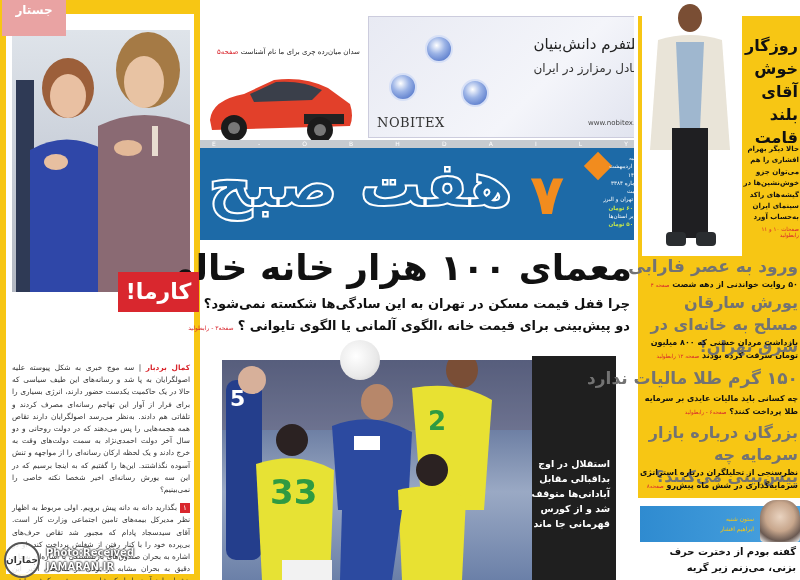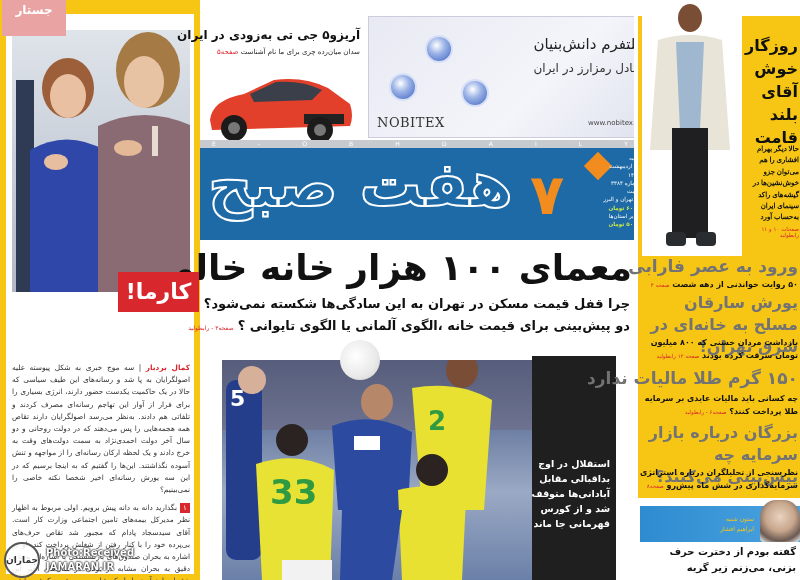--- a/index.html
+++ b/index.html
@@ -58,21 +58,21 @@
   .sports-body { right: 6px; top: 100px; width: 80px; color: #fff; font-size: 9.5px; line-height: 15px; text-align: right; font-weight: bold; }
   .ball { left: 340px; top: 340px; width: 40px; height: 40px; border-radius: 50%; background: radial-gradient(circle at 40% 40%, #ffffff 0%, #e9e9e9 60%, #c9c9c9 100%); z-index: 2; }
   .jersey-num { color: #2f9a42; font-weight: bold; font-size: 34px; font-family: "DejaVu Sans", sans-serif; direction: ltr; }
 
   
   .right-col { left: 634px; top: 0; width: 166px; height: 580px; background: #fff; }
   .right-yellow { left: 638px; top: 16px; width: 162px; height: 482px; background: #f7c614; }
   .man-photo-bg { left: 642px; top: 16px; width: 100px; height: 240px; background: #fff; }
   .man { left: 640px; top: 0px; width: 100px; height: 256px; }
   .rozegar-title { left: 742px; top: 34px; width: 56px; font-weight: bold; font-size: 16px; line-height: 23px; text-align: right; color: #111; }
-  .rozegar-body { left: 741px; top: 144px; width: 58px; font-size: 7px; line-height: 11.4px; text-align: right; color: #111; font-weight: bold; font-family: Liberation Serif, serif; }
+  .rozegar-body { left: 741px; top: 144px; width: 58px; font-size: 7px; line-height: 11.4px; text-align: right; color: #111; font-weight: bold; }
   .rozegar-ref { left: 741px; top: 226px; width: 58px; font-size: 5.5px; color: #d9272e; text-align: right; }
 
   .r-head { left: 640px; width: 158px; font-weight: bold; text-align: right; color: #737373; white-space: nowrap; }
   .r-sub { left: 640px; width: 158px; font-size: 8px; text-align: right; color: #111; font-weight: bold; white-space: nowrap; line-height: 13px; }
   .page-ref-r { color: #d9272e; font-size: 5.5px; font-weight: normal; }
 
   .column-box { left: 640px; top: 506px; width: 160px; height: 36px; background: linear-gradient(90deg, #2f8bd0 0%, #4aa3e0 100%); }
   .col-label { right: 46px; top: 8px; font-size: 6px; color: #f7c614; text-align: right; line-height: 10px; }
   .col-face { left: 120px; top: -6px; width: 40px; height: 42px; background: radial-gradient(circle at 50% 40%, #e9d3c0 0%, #c7a68c 45%, #6b5a52 75%, #ffffff 100%); border-radius: 40% 40% 10% 10%; }
   .col-text { left: 640px; top: 544px; width: 156px; font-size: 10px; font-weight: bold; line-height: 16px; text-align: right; color: #111; }
@@ -111,21 +111,20 @@
   <div class="abs watermark">
     <div class="abs wm-circle">جماران</div>
     <div class="abs wm-text">
       <div>Photo:Received</div>
       <div>JAMARAN.IR</div>
     </div>
   </div>
 </div>
 
 <div class="abs car-ad">
-  <div class="abs car-title">آریزو۵ جی تی به‌زودی در ایران</div>
   <div class="abs car-sub"><span>سدان میان‌رده چری برای ما نام آشناست</span> <span class="page-ref">صفحه۵</span></div>
   <svg class="abs car-shape" viewBox="0 0 150 74">
     <path d="M6 50 Q8 30 40 24 L70 10 Q100 6 124 18 L146 34 Q150 46 146 56 L8 60 Z" fill="#e2402a"></path>
     <path d="M46 24 L72 12 Q98 10 118 20 L108 30 L50 32 Z" fill="#3a3f4a"></path>
     <rect x="100" y="44" width="40" height="10" fill="#222"></rect>
     <circle cx="30" cy="58" r="13" fill="#1b1b1b"></circle>
       <circle cx="30" cy="58" r="6" fill="#777"></circle>
     <circle cx="116" cy="60" r="13" fill="#1b1b1b"></circle>
       <circle cx="116" cy="60" r="6" fill="#777"></circle>
   </svg>

